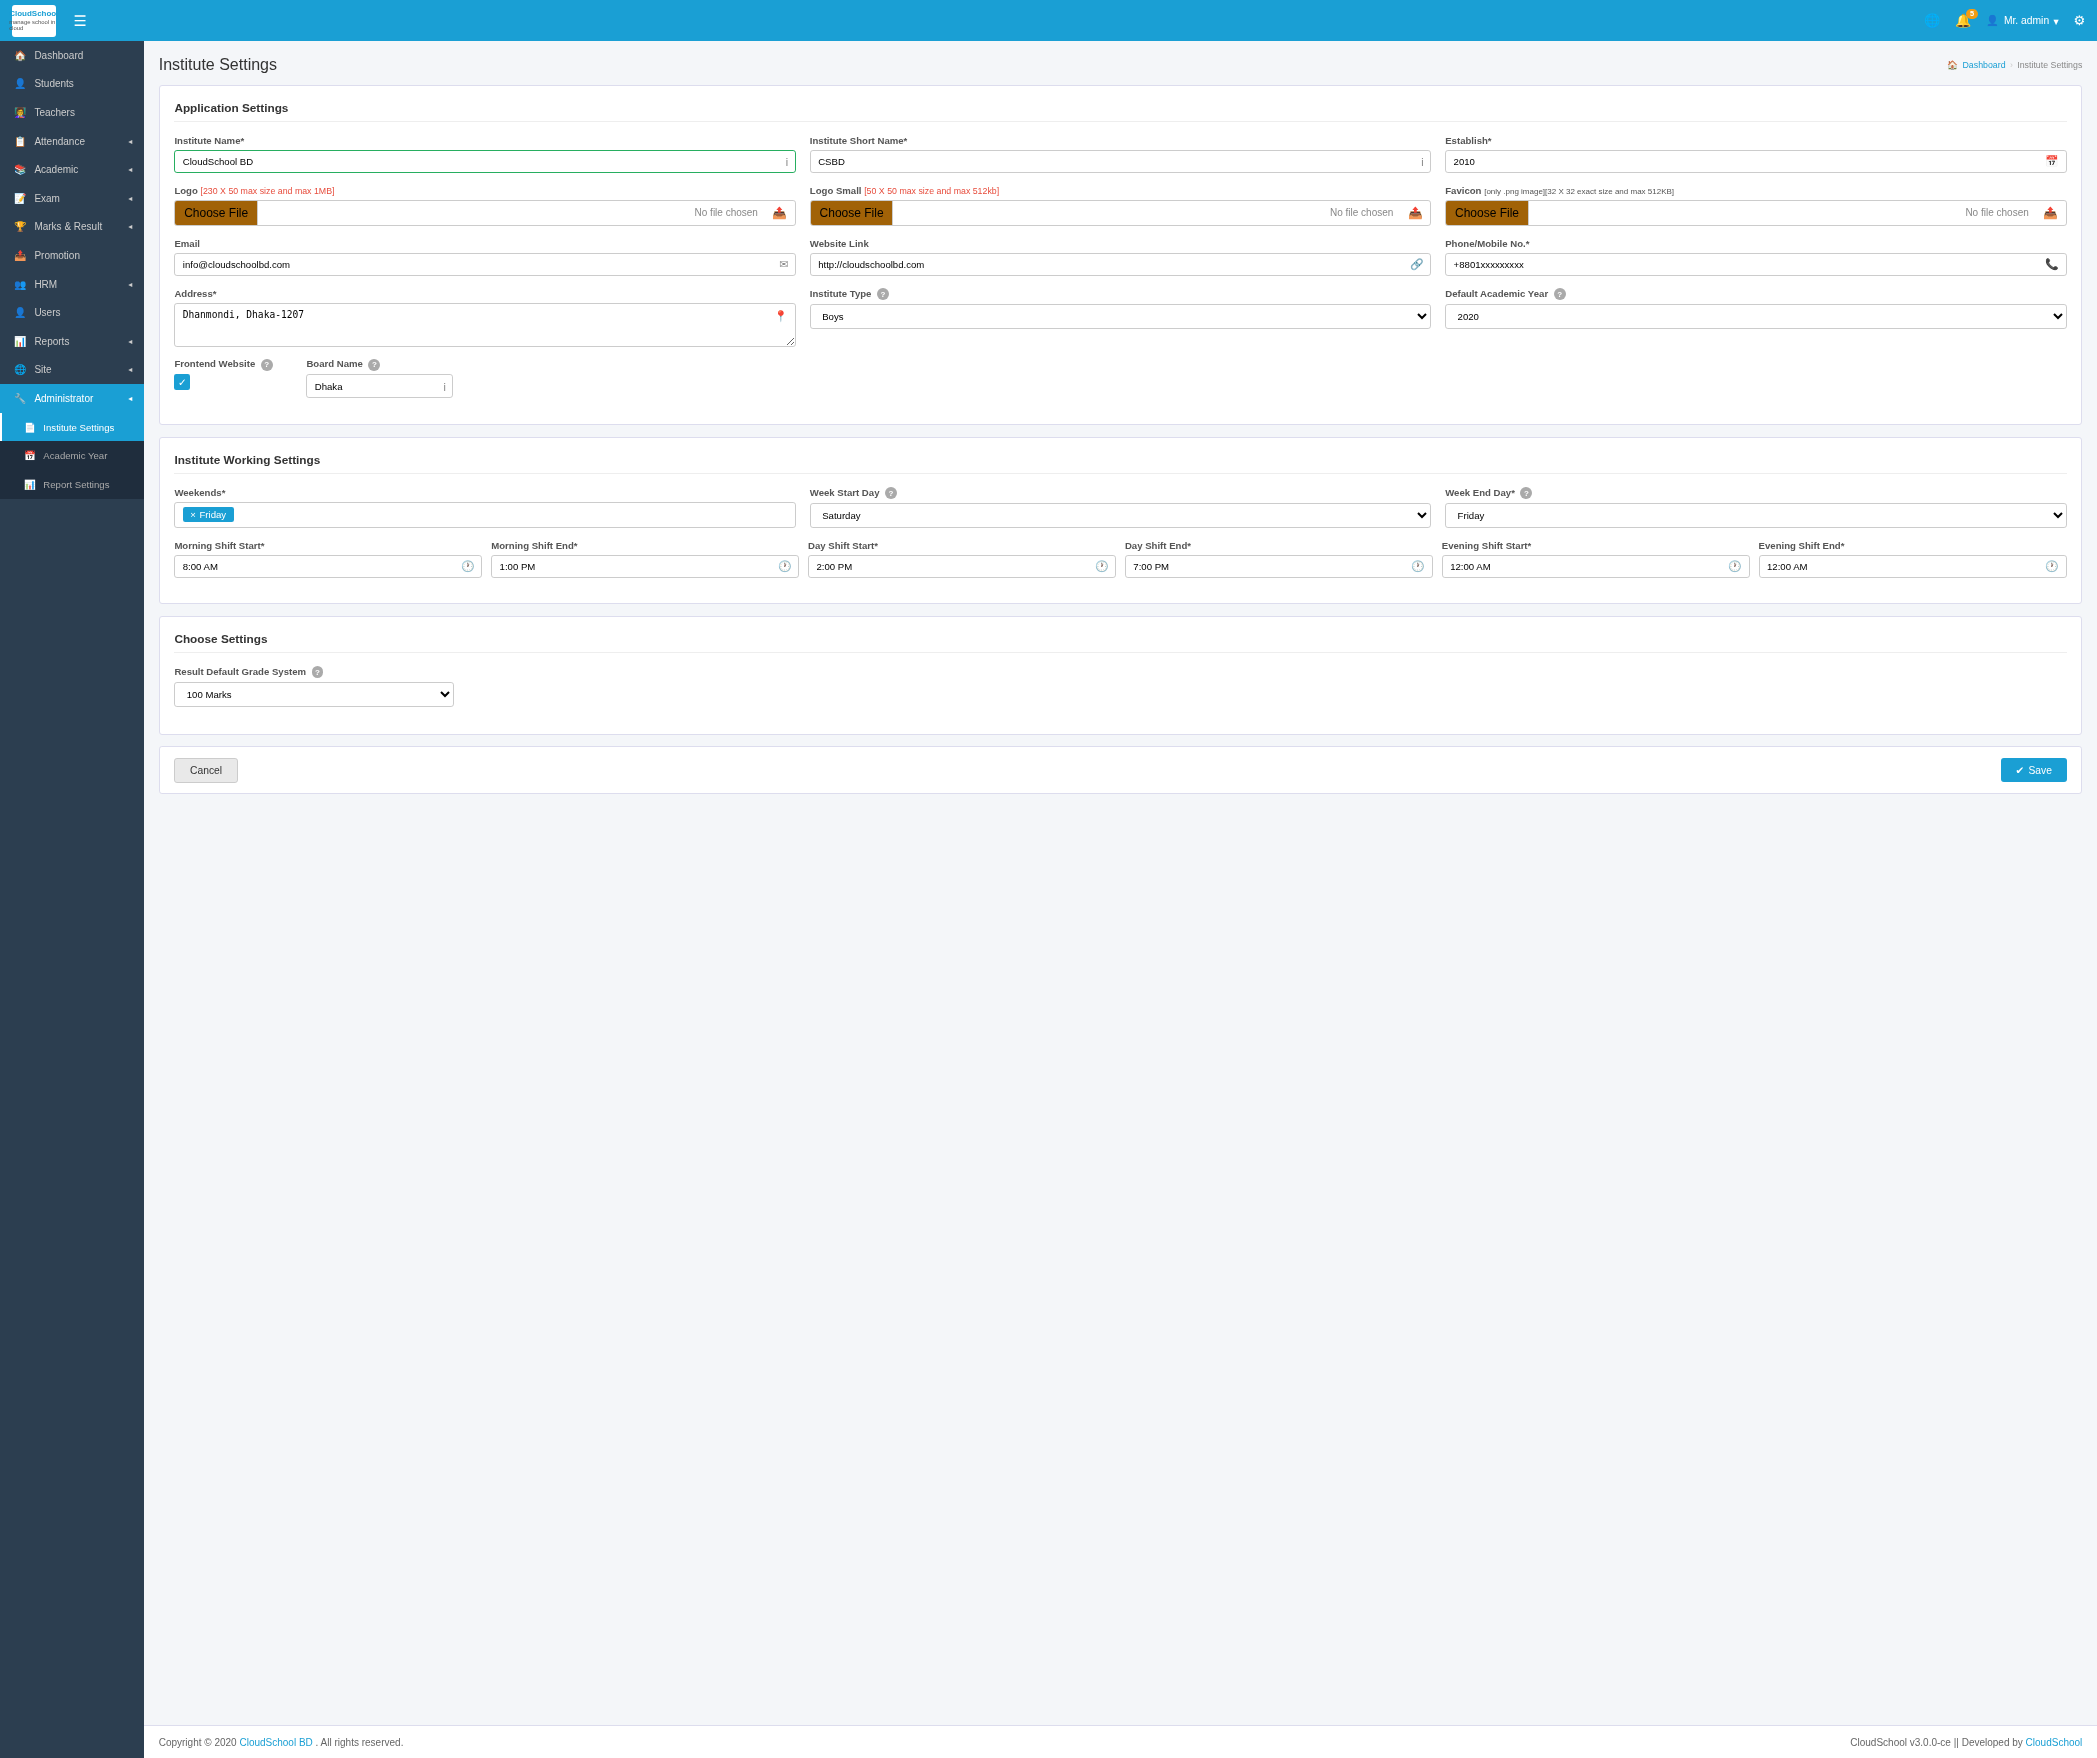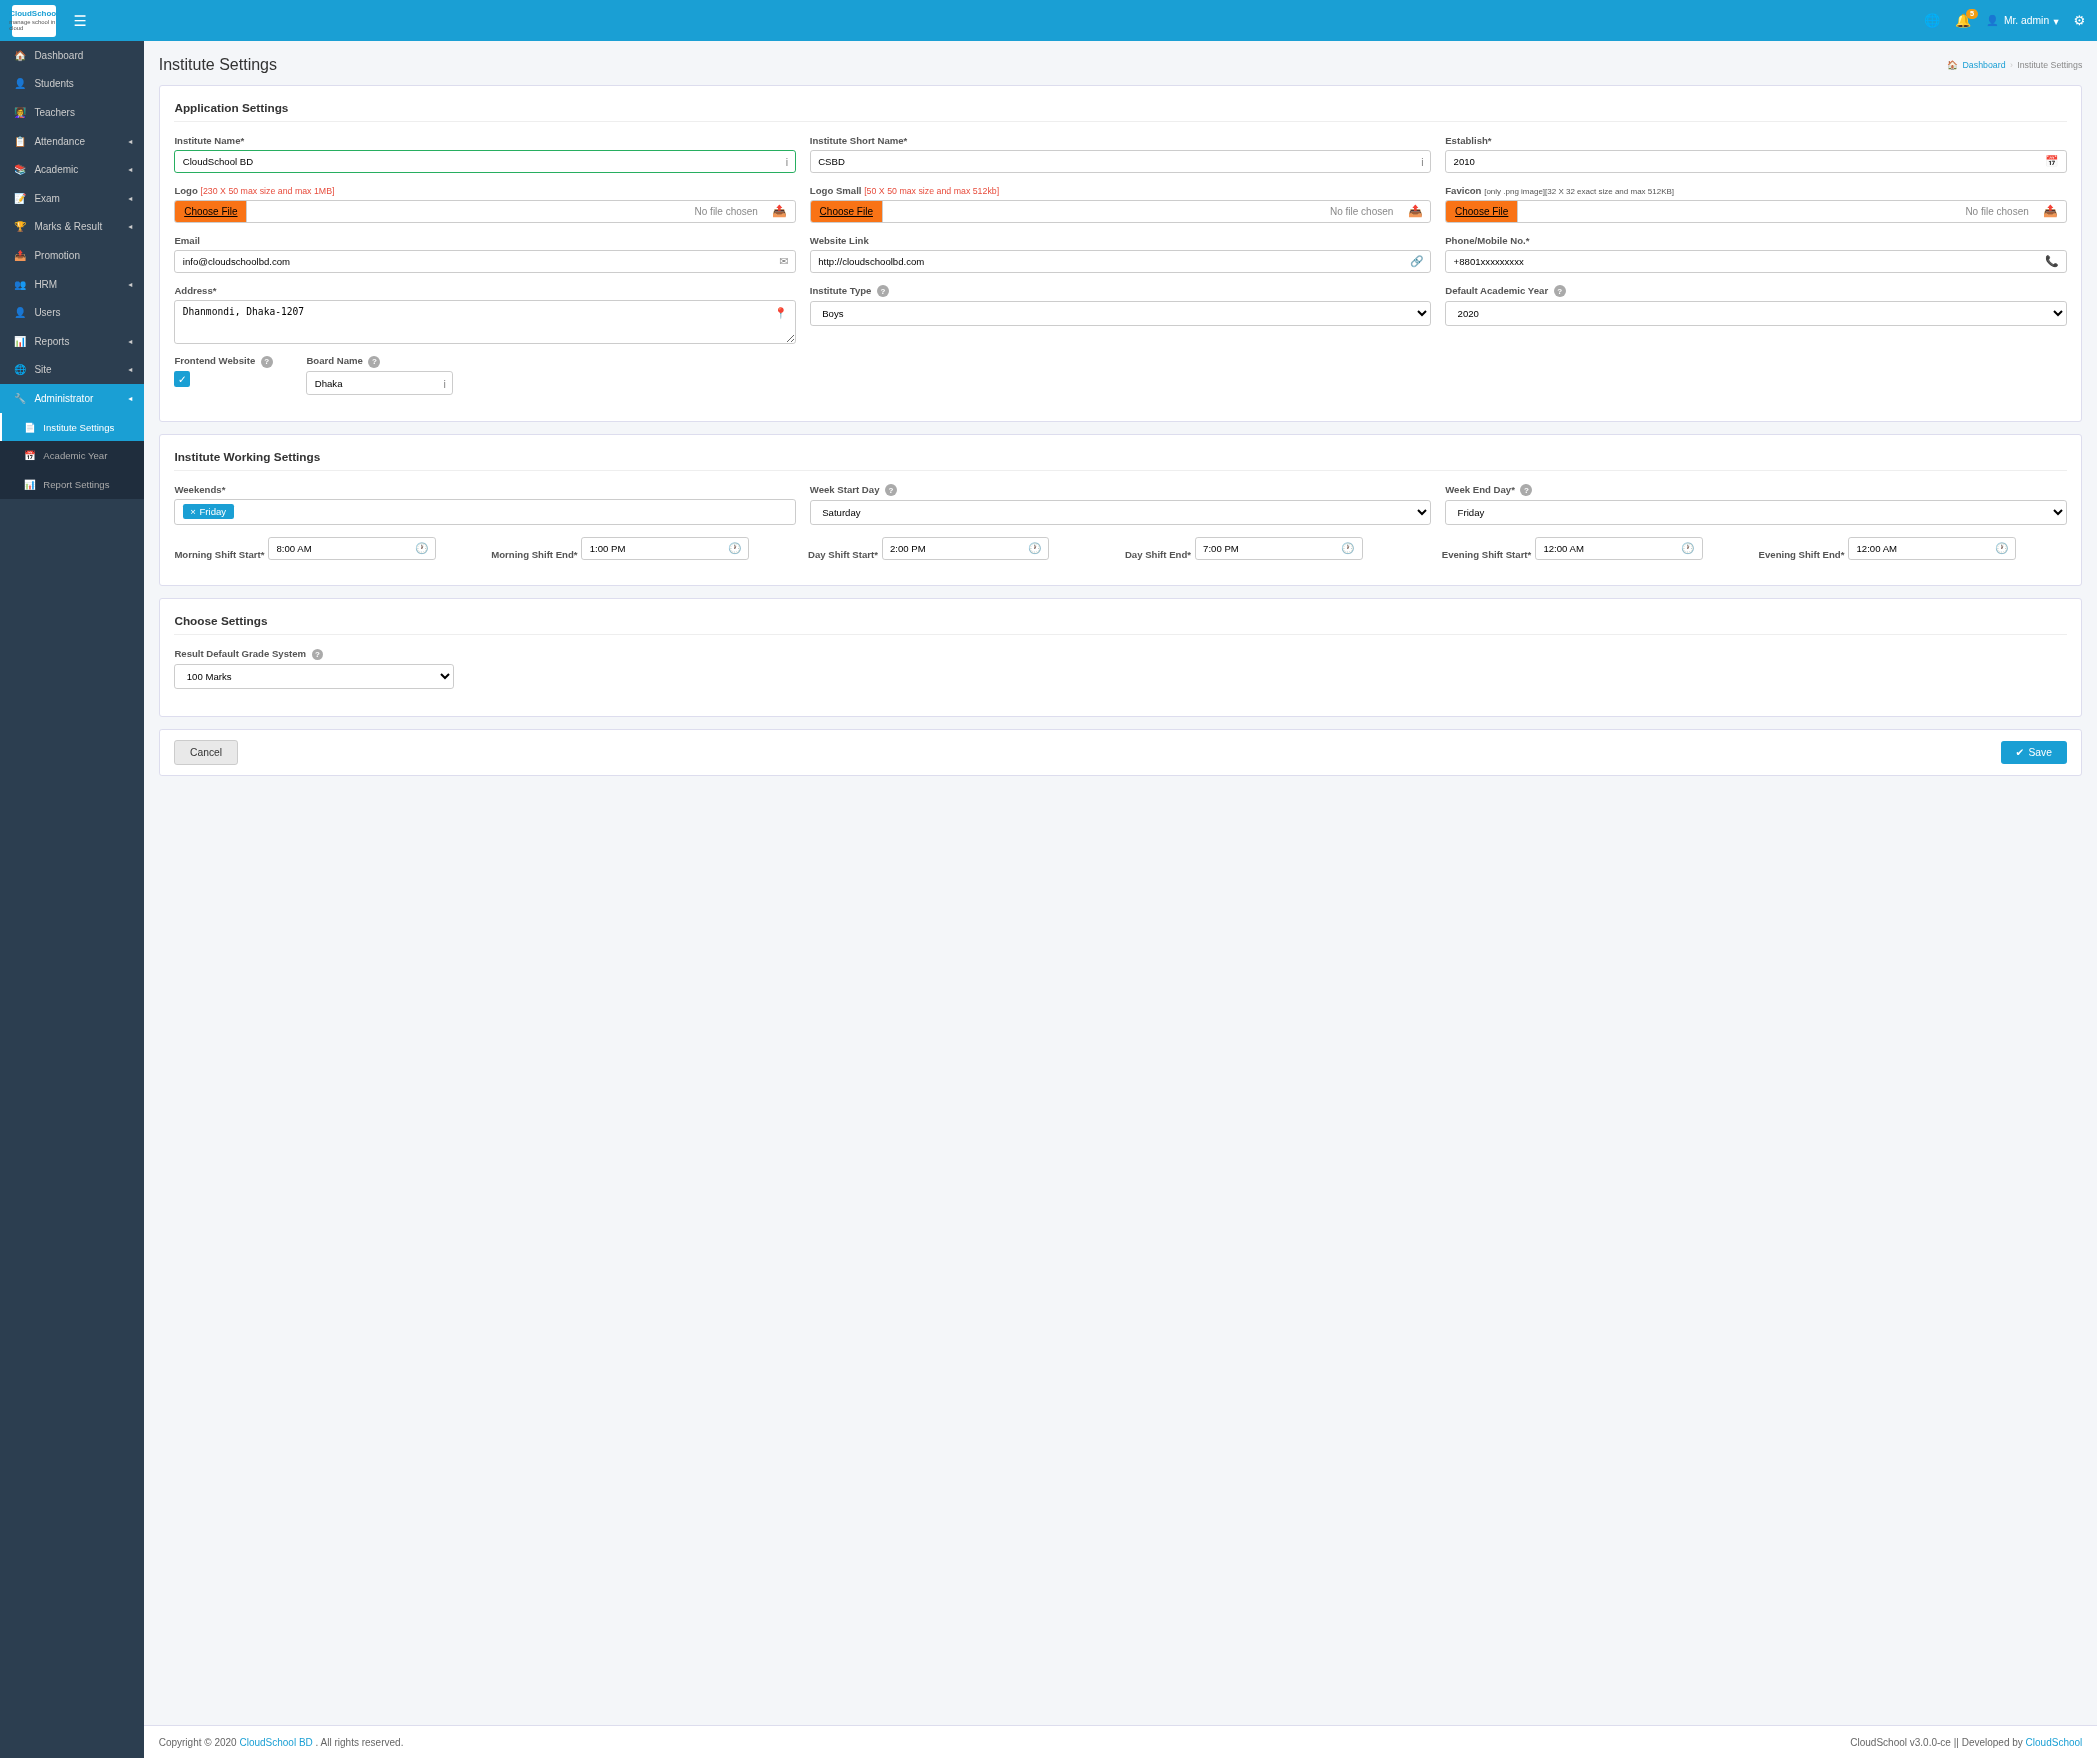--- a/index.html
+++ b/index.html
@@ -205,28 +205,27 @@
       font-size: 11px;
     }
     .file-input-wrapper {
       display: flex;
       align-items: center;
       border: 0.7px solid #ccc;
       border-radius: 2.9px;
       overflow: hidden;
     }
     .file-btn {
-      background: #f97316;
+      background: #a16207;
       border: none;
       border-right: 0.7px solid #ccc;
       padding: 5.2px 8.8px;
-      font-size: 10px;
+      font-size: 12px;
       cursor: pointer;
       white-space: nowrap;
-      text-decoration: underline;
     }
     .file-name {
       padding: 5.2px 7.4px;
       font-size: 10px;
       color: #888;
       flex: 1;
       text-align: right;
     }
     .file-icon {
       padding: 0 7.4px;
@@ -277,23 +276,22 @@
     
     .shift-row {
       display: flex;
       gap: 8.8px;
       margin-bottom: 10.3px;
       align-items: flex-end;
     }
     .shift-group {
       flex: 1;
       display: flex;
-      flex-direction: row;
+      flex-direction: column;
       gap: 3.7px;
-      align-items: flex-end;
     }
 
     
     .btn {
       padding: 5.9px 14.7px;
       border-radius: 2.9px;
       border: none;
       cursor: pointer;
       font-size: 10.3px;
       display: inline-flex;

